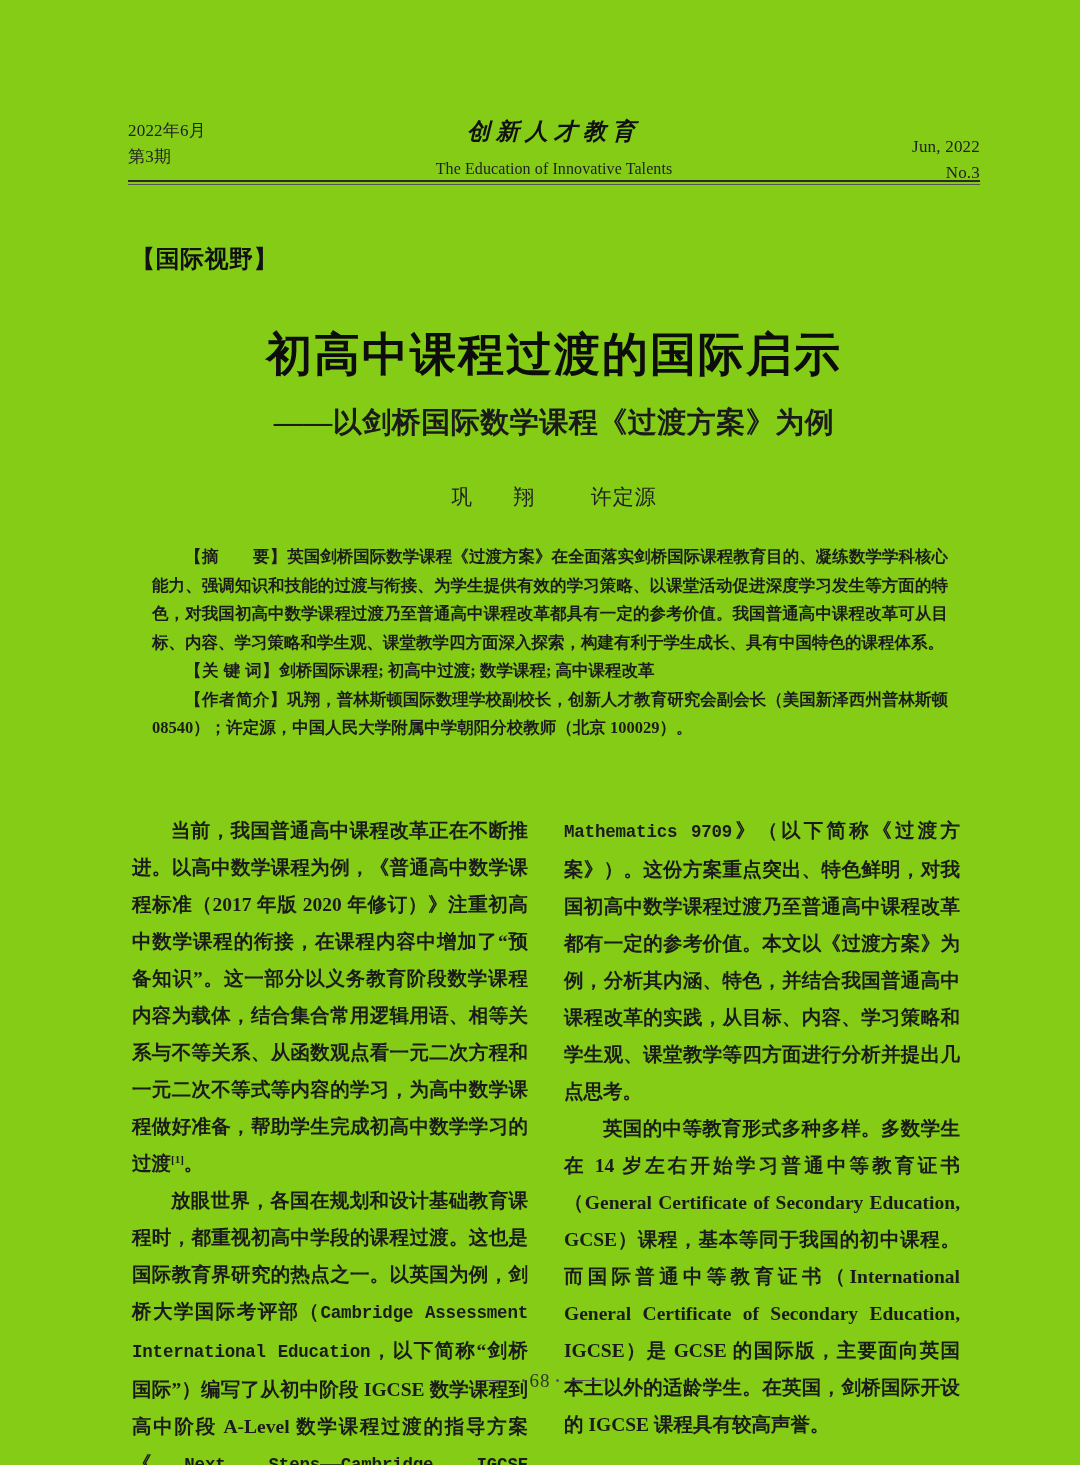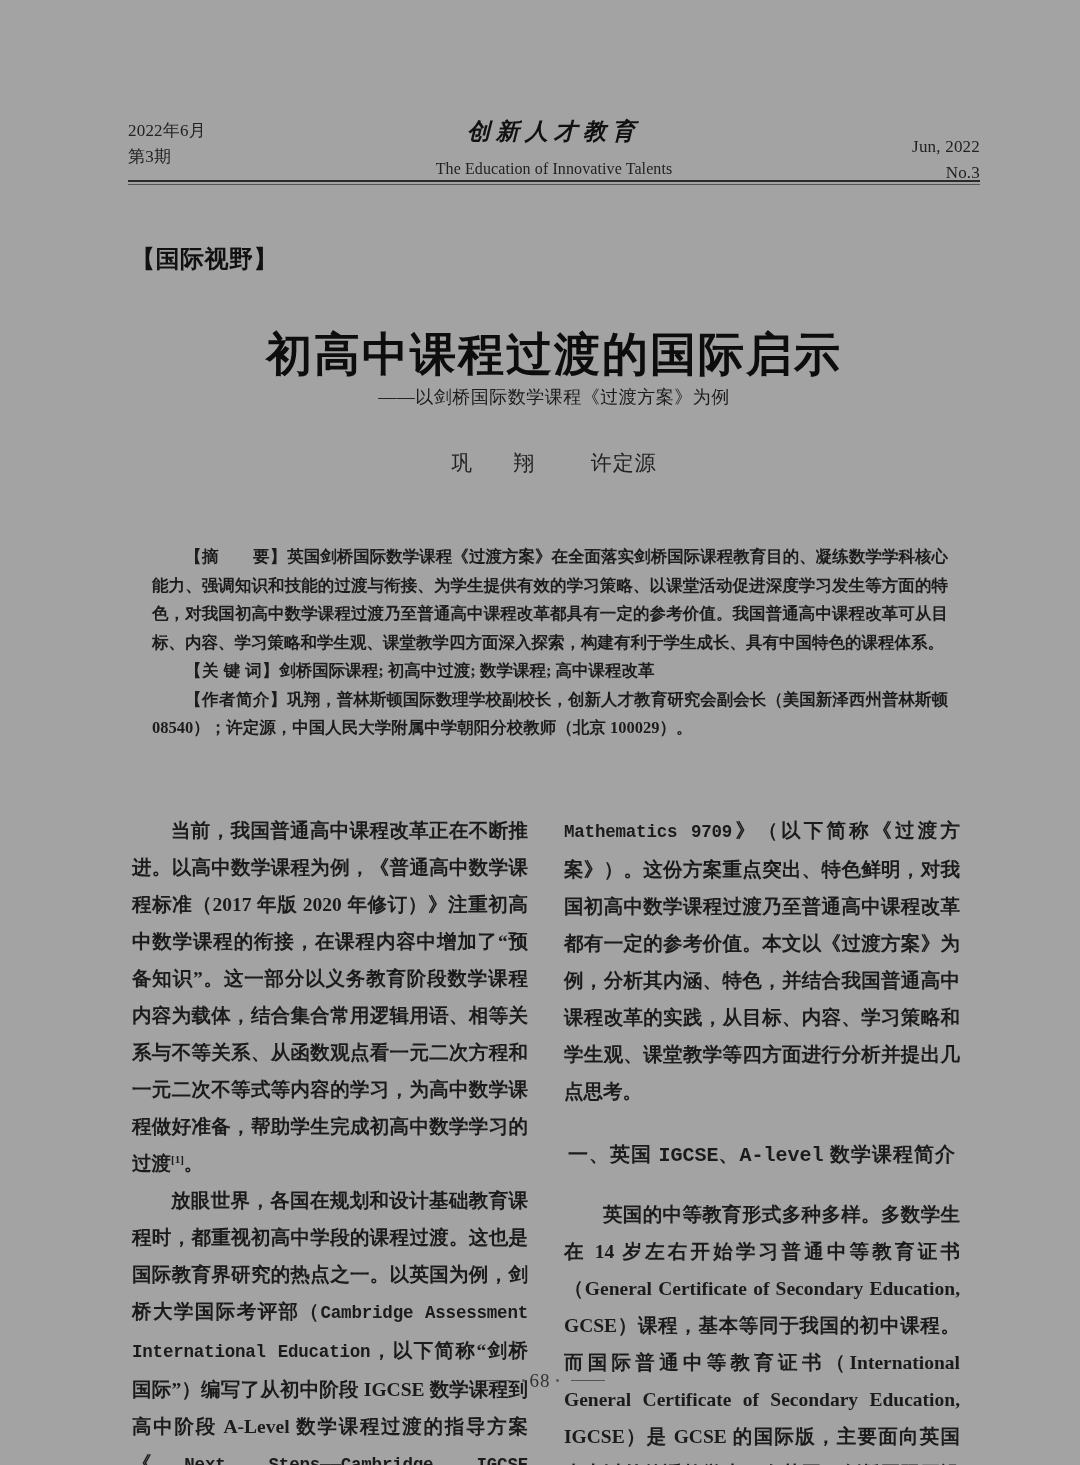--- a/index.html
+++ b/index.html
@@ -14,21 +14,21 @@
   body {
     font-family: "Liberation Serif", "DejaVu Serif", serif;
     color: #1a1a1a;
     position: relative;
     overflow: hidden;
   }
 
   .page {
     position: absolute;
     inset: 0;
-    background: #a3a3a3;
+    background: #84cc16;
   }
 
   
   .masthead {
     position: absolute;
     left: 128px;
     top: 118px;
     width: 852px;
     height: 62px;
   }
@@ -100,22 +100,23 @@
     text-align: center;
   }
   .doc-title {
     font-size: 46px;
     font-weight: 700;
     letter-spacing: 2px;
     color: #0d0d0d;
     line-height: 1.3;
   }
   .doc-subtitle {
-    font-size: 18px;
-    font-weight: 400;
+    margin-top: 18px;
+    font-size: 29px;
+    font-weight: 700;
     letter-spacing: 0.5px;
     color: #1b1b1b;
   }
   .authors {
     margin-top: 40px;
     font-size: 21px;
     letter-spacing: 1px;
     color: #222;
   }
   .author-name { display: inline-block; }
@@ -264,21 +265,20 @@
   <div class="columns">
 
     <div class="col col-left">
       <p><span>当前，我国普通高中课程改革正在不断推进。以高中数学课程为例，《普通高中数学课程标准（2017 年版 2020 年修订）》注重初高中数学课程的衔接，在课程内容中增加了“预备知识”。这一部分以义务教育阶段数学课程内容为载体，结合集合常用逻辑用语、相等关系与不等关系、从函数观点看一元二次方程和一元二次不等式等内容的学习，为高中数学课程做好准备，帮助学生完成初高中数学学习的过渡</span><sup class="ref">[1]</sup><span>。</span></p>
       <p><span>放眼世界，各国在规划和设计基础教育课程时，都重视初高中学段的课程过渡。这也是国际教育界研究的热点之一。以英国为例，剑桥大学国际考评部（</span><span class="latin">Cambridge Assessment International Education</span><span>，以下简称“剑桥国际”）编写了从初中阶段 IGCSE 数学课程到高中阶段 A-Level 数学课程过渡的指导方案《</span><span class="latin">Next Steps——Cambridge IGCSE Mathematics 0580 and Cambridge International AS &amp; A Level</span></p>
     </div>
 
     <div class="col col-right">
       <p class="no-indent"><span class="latin">Mathematics 9709</span><span>》（以下简称《过渡方案》）。这份方案重点突出、特色鲜明，对我国初高中数学课程过渡乃至普通高中课程改革都有一定的参考价值。本文以《过渡方案》为例，分析其内涵、特色，并结合我国普通高中课程改革的实践，从目标、内容、学习策略和学生观、课堂教学等四方面进行分析并提出几点思考。</span></p>
 
-      <h2 class="section-heading"><span>一、英国 </span><span class="sh-latin">IGCSE</span><span>、</span><span class="sh-latin">A-level</span><span> 数学课程简介</span></h2>
 
       <p><span>英国的中等教育形式多种多样。多数学生在 14 岁左右开始学习普通中等教育证书（</span><span class="latin-serif">General Certificate of Secondary Education, GCSE</span><span>）课程，基本等同于我国的初中课程。而国际普通中等教育证书（</span><span class="latin-serif">International General Certificate of Secondary Education, IGCSE</span><span>）是 GCSE 的国际版，主要面向英国本土以外的适龄学生。在英国，剑桥国际开设的 IGCSE 课程具有较高声誉。</span></p>
     </div>
 
   </div>
 
   <div class="footer">
     <span class="foot-dash"></span><span class="foot-dot"></span><span class="foot-num">68</span><span class="foot-dot"></span><span class="foot-dash"></span>
   </div>
 

